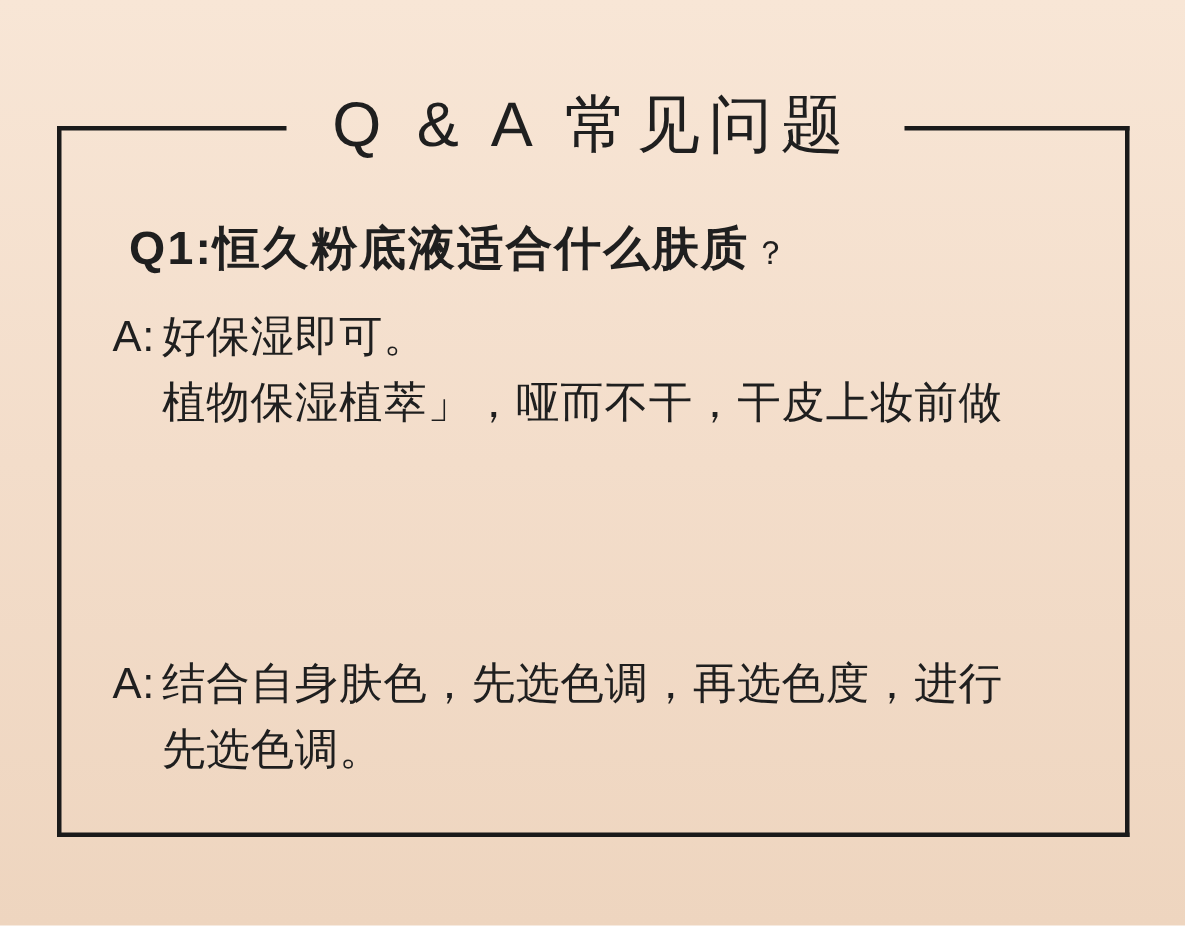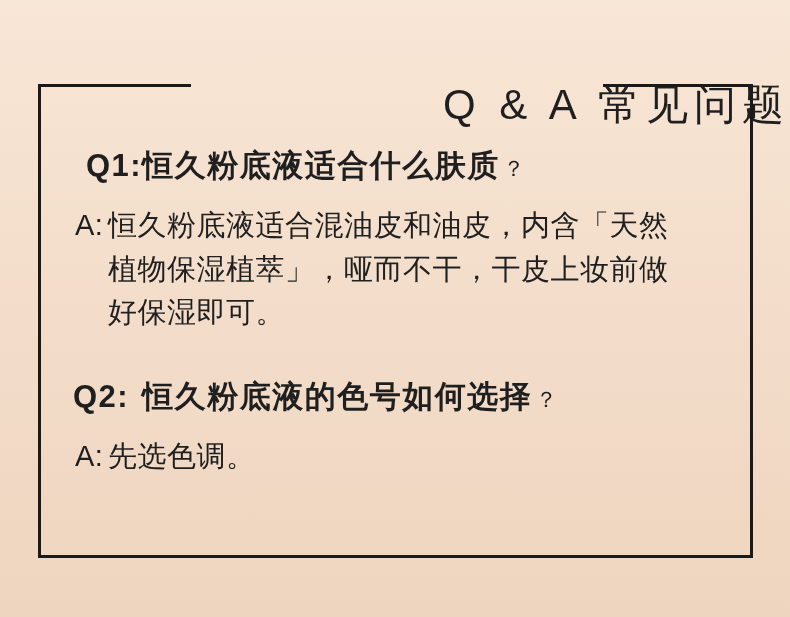--- a/index.html
+++ b/index.html
@@ -6,26 +6,25 @@
   .page {
     position:relative;
     width:790px; height:617px;
     background:linear-gradient(180deg, #f8e6d6 0%, #f3ddca 50%, #eed5bf 100%);
     font-family:"Liberation Sans","DejaVu Sans",sans-serif;
     color:#1f1f1f;
     overflow:hidden;
   }
   .page-title {
     position:absolute; left:0; right:0; top:59px;
-    text-align:right;
+    text-align:center;
     font-size:42px; line-height:48px;
     font-weight:500;
     letter-spacing:6px;
     white-space:pre;
-    margin-top:22px;
   }
   .top-seg {
     position:absolute; top:84px; height:3px;
     background:#1a1a1a;
   }
   .top-seg.left  { left:38px;  width:153px; }
   .top-seg.right { left:603px; width:150px; }
   .frame {
     position:absolute; left:38px; top:84px;
     width:715px; height:474px;
@@ -70,30 +69,27 @@
   <div class="top-seg right"></div>
   <div class="frame"></div>
 
   <div class="q-heading" id="q1-heading">
     <span class="q-label">Q1:</span><span>恒久粉底液适合什么肤质</span><span class="q-mark">？</span>
   </div>
 
   <div class="answer" id="answer-1">
     <div class="a-label">A:</div>
     <div class="a-lines">
-      <div>恒久粉底液适合混油皮和油皮，内含「天然</div>
+      <div>好保湿即可。</div>
       <div>植物保湿植萃」，哑而不干，干皮上妆前做</div>
-      <div>好保湿即可。</div>
     </div>
   </div>
 
-  <div class="q-heading" id="q2-heading">
-    <span class="q-label">Q2:</span><span>恒久粉底液的色号如何选择</span><span class="q-mark">？</span>
-  </div>
 
   <div class="answer" id="answer-2">
     <div class="a-label">A:</div>
     <div class="a-lines">
+      <div>结合自身肤色，先选色调，再选色度，进行</div>
       <div>先选色调。</div>
     </div>
   </div>
 
 </div>
 
 </body></html>

